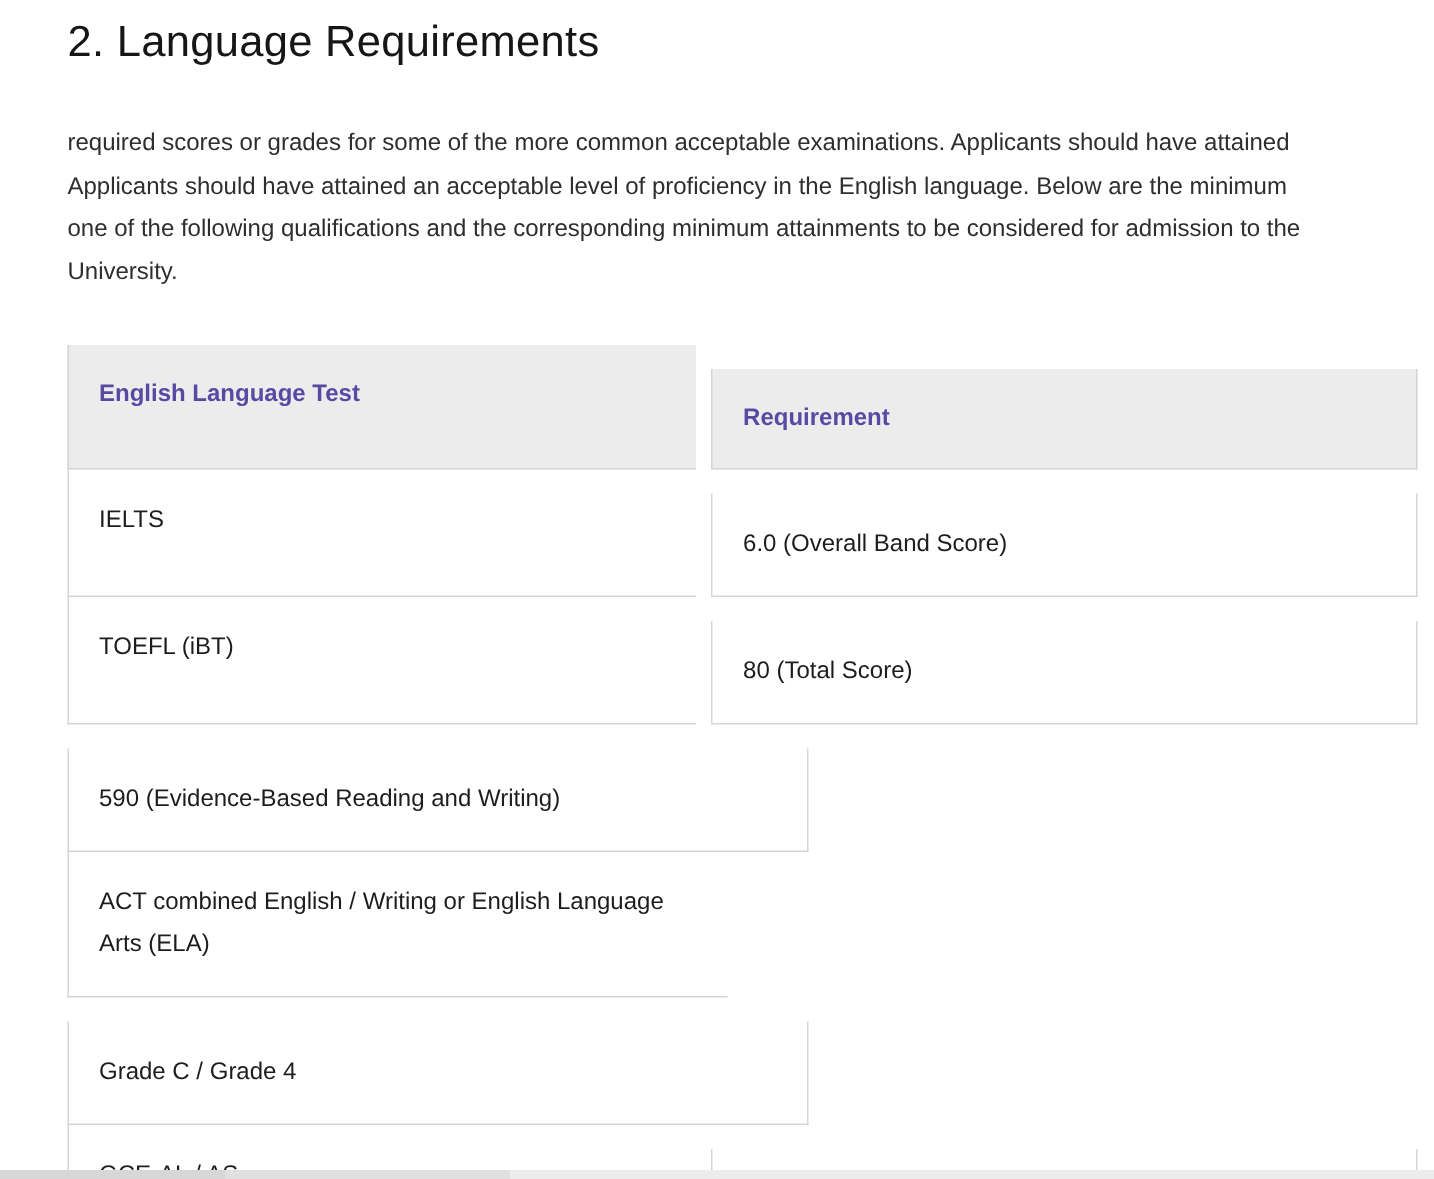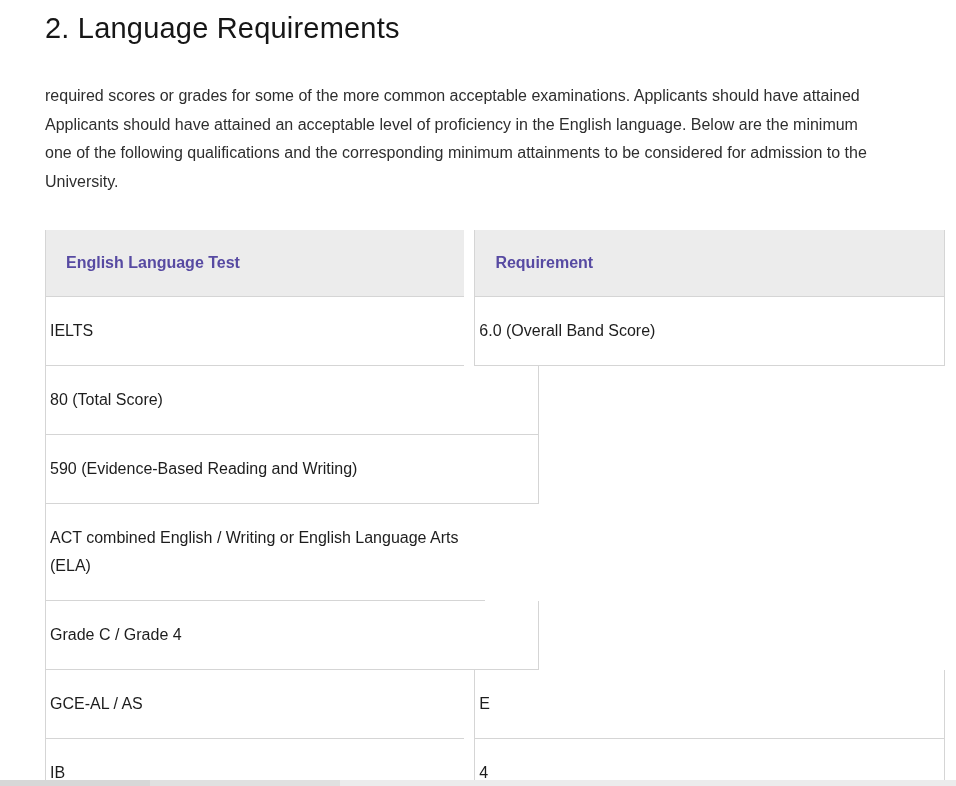--- a/index.html
+++ b/index.html
@@ -41,36 +41,37 @@
     color: var(--text-body);
   }
   .intro-line { display: block; white-space: nowrap; }
 
   .lr-table {
     margin: 34px 0 0 45px;
     width: 900px;
   }
   .lr-row { display: flex; align-items: stretch; }
   .lr-cell {
-    padding: 20px 4px;
+    padding: 20px 20px;
     font-size: 16px;
     line-height: 28px;
     color: #1d1d1d;
     border-bottom: 1px solid var(--border);
     vertical-align: top;
   }
   .lr-col1 {
     width: 440px;
     margin-right: 10px;
     border-left: 1px solid var(--border);
   }
   .lr-col2 {
     width: 494px;
     border-left: 1px solid var(--border);
     border-right: 1px solid var(--border);
+    margin-top: 16px;
   }
   .lr-th {
     background: var(--header-bg);
     color: var(--accent);
     font-weight: 700;
     padding: 19px 20px;
   }
 
   .bottom-strip {
     position: absolute;
@@ -109,20 +110,21 @@
       <div class="lr-cell lr-col1 lr-th">English Language Test</div>
       <div class="lr-cell lr-col2 lr-th">Requirement</div>
     </div>
     <div>
   <div class="lr-row">
     <div class="lr-cell lr-col1">IELTS</div>
     <div class="lr-cell lr-col2">6.0 (Overall Band Score)</div>
   </div>
 
   <div class="lr-row">
+    <div class="lr-cell lr-col1">TOEFL (iBT)</div>
     <div class="lr-cell lr-col2">80 (Total Score)</div>
   </div>
 
   <div class="lr-row">
     <div class="lr-cell lr-col2">590 (Evidence-Based Reading and Writing)</div>
   </div>
 
   <div class="lr-row">
     <div class="lr-cell lr-col1">ACT combined English / Writing or English Language Arts (ELA)</div>
   </div>

